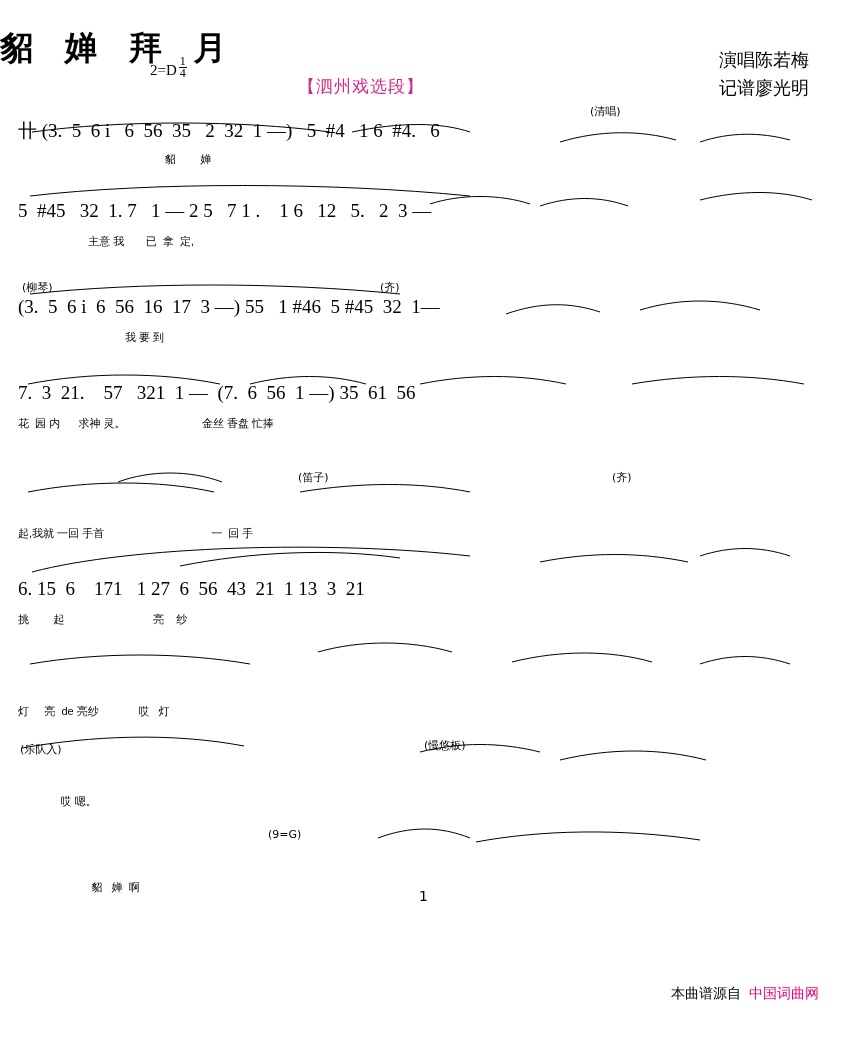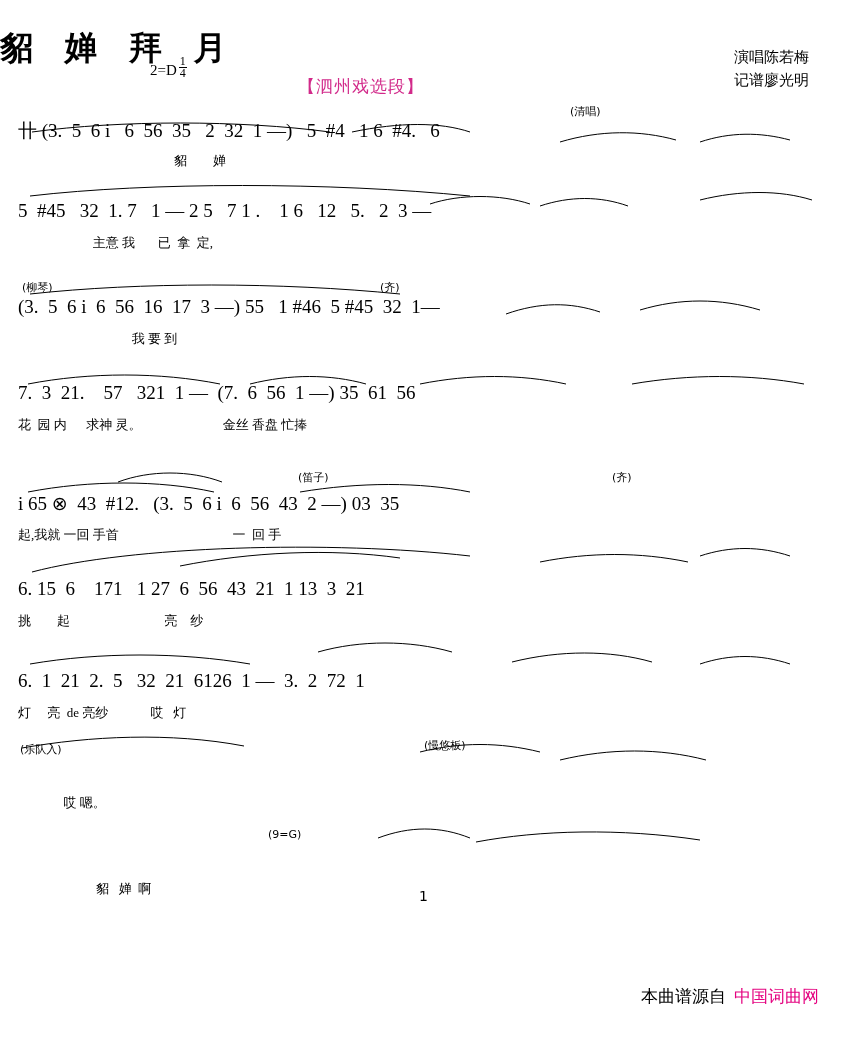--- a/index.html
+++ b/index.html
@@ -40,60 +40,60 @@
     text-align:center;
     line-height:0.95;
     font-size:12px;
     margin-left:2px;
   }
   .key-sig .frac .num{display:block;border-bottom:1px solid #000;padding:0 1px;}
   .key-sig .frac .den{display:block;padding:0 1px;}
 
   .credits{
     position:absolute;right:38px;top:46px;
-    font-size:15px;
+    font-size:18px;
     line-height:1.55;
     text-align:left;
     font-family:"DejaVu Sans", sans-serif;
   }
 
   
   .row{position:absolute;left:0;width:847px;height:76px;}
   .notes{
     position:absolute;left:18px;top:0;
     width:812px;height:30px;
     font-family:"Liberation Serif", serif;
     font-size:19px;
     letter-spacing:0px;
     white-space:pre;
   }
   .lyrics{
     position:absolute;left:18px;top:34px;
     width:812px;height:24px;
-    font-family:Liberation Serif, serif;
-    font-size:13px;
+    font-family:Liberation Sans, sans-serif;
+    font-size:11px;
     white-space:pre;
   }
   .marker{
     position:absolute;
     font-family:"DejaVu Sans", sans-serif;
     font-size:11px;
     color:#000;
   }
 
   
   .pagenum{
     position:absolute;left:0;right:0;top:888px;
     text-align:center;font-size:14px;
     font-family:"DejaVu Sans", sans-serif;
   }
   .footer{
     position:absolute;right:28px;top:985px;
     font-family:"DejaVu Sans", sans-serif;
-    font-size:17px;
+    font-size:14px;
   }
   .footer .f1{color:#000;}
   .footer .f2{color:#e4007f;margin-left:8px;}
   svg.deco{position:absolute;left:0;top:0;pointer-events:none;}
 </style>
 </head>
 <body>
 
 <div class="page">
 
@@ -104,21 +104,21 @@
   </div>
 
   <div class="subtitle">【泗州戏选段】</div>
 
   <div class="credits">
     <div>演唱陈若梅</div>
     <div>记谱廖光明</div>
   </div>
 
   <div class="row" style="top:118px">
-    <div class="marker" style="left:570px;top:-14px">(清唱)</div>
+    <div class="marker" style="left:590px;top:-14px">(清唱)</div>
     <div class="notes">卄 (3.  5  6 i   6  56  35   2  32  1 —)   5  #4   1 6  #4.   6</div>
     <div class="lyrics">                                                貂        婵</div>
   </div>
 
   <div class="row" style="top:200px">
     <div class="notes">5  #45   32  1. 7   1 — 2 5   7 1 .    1 6   12   5.   2  3 —</div>
     <div class="lyrics">                       主意 我       已  拿  定,</div>
   </div>
 
   <div class="row" style="top:296px">
@@ -129,31 +129,29 @@
   </div>
 
   <div class="row" style="top:382px">
     <div class="notes">7.  3  21.    57   321  1 —  (7.  6  56  1 —) 35  61  56</div>
     <div class="lyrics">花  园 内      求神 灵。                         金丝 香盘 忙捧</div>
   </div>
 
   <div class="row" style="top:492px">
     <div class="marker" style="left:298px;top:-22px">(笛子)</div>
     <div class="marker" style="left:612px;top:-22px">(齐)</div>
-    <div class="notes">i 65 ⊗  43  #12.   (3.  5  6 i  6  56  43  2 —) 03  35</div>
     <div class="lyrics">起,我就 一回 手首                                   一  回 手</div>
   </div>
 
   <div class="row" style="top:578px">
     <div class="notes">6. 15  6    171   1 27  6  56  43  21  1 13  3  21</div>
     <div class="lyrics">挑        起                             亮    纱</div>
   </div>
 
   <div class="row" style="top:670px">
-    <div class="notes">6.  1  21  2.  5   32  21  6126  1 —  3.  2  72  1</div>
     <div class="lyrics">灯     亮  de 亮纱             哎   灯</div>
   </div>
 
   <div class="row" style="top:760px">
     <div class="marker" style="left:20px;top:-18px">(乐队入)</div>
     <div class="marker" style="left:424px;top:-22px">(慢悠板)</div>
     <div class="lyrics">              哎 嗯。</div>
   </div>
 
   <div class="row" style="top:846px">

